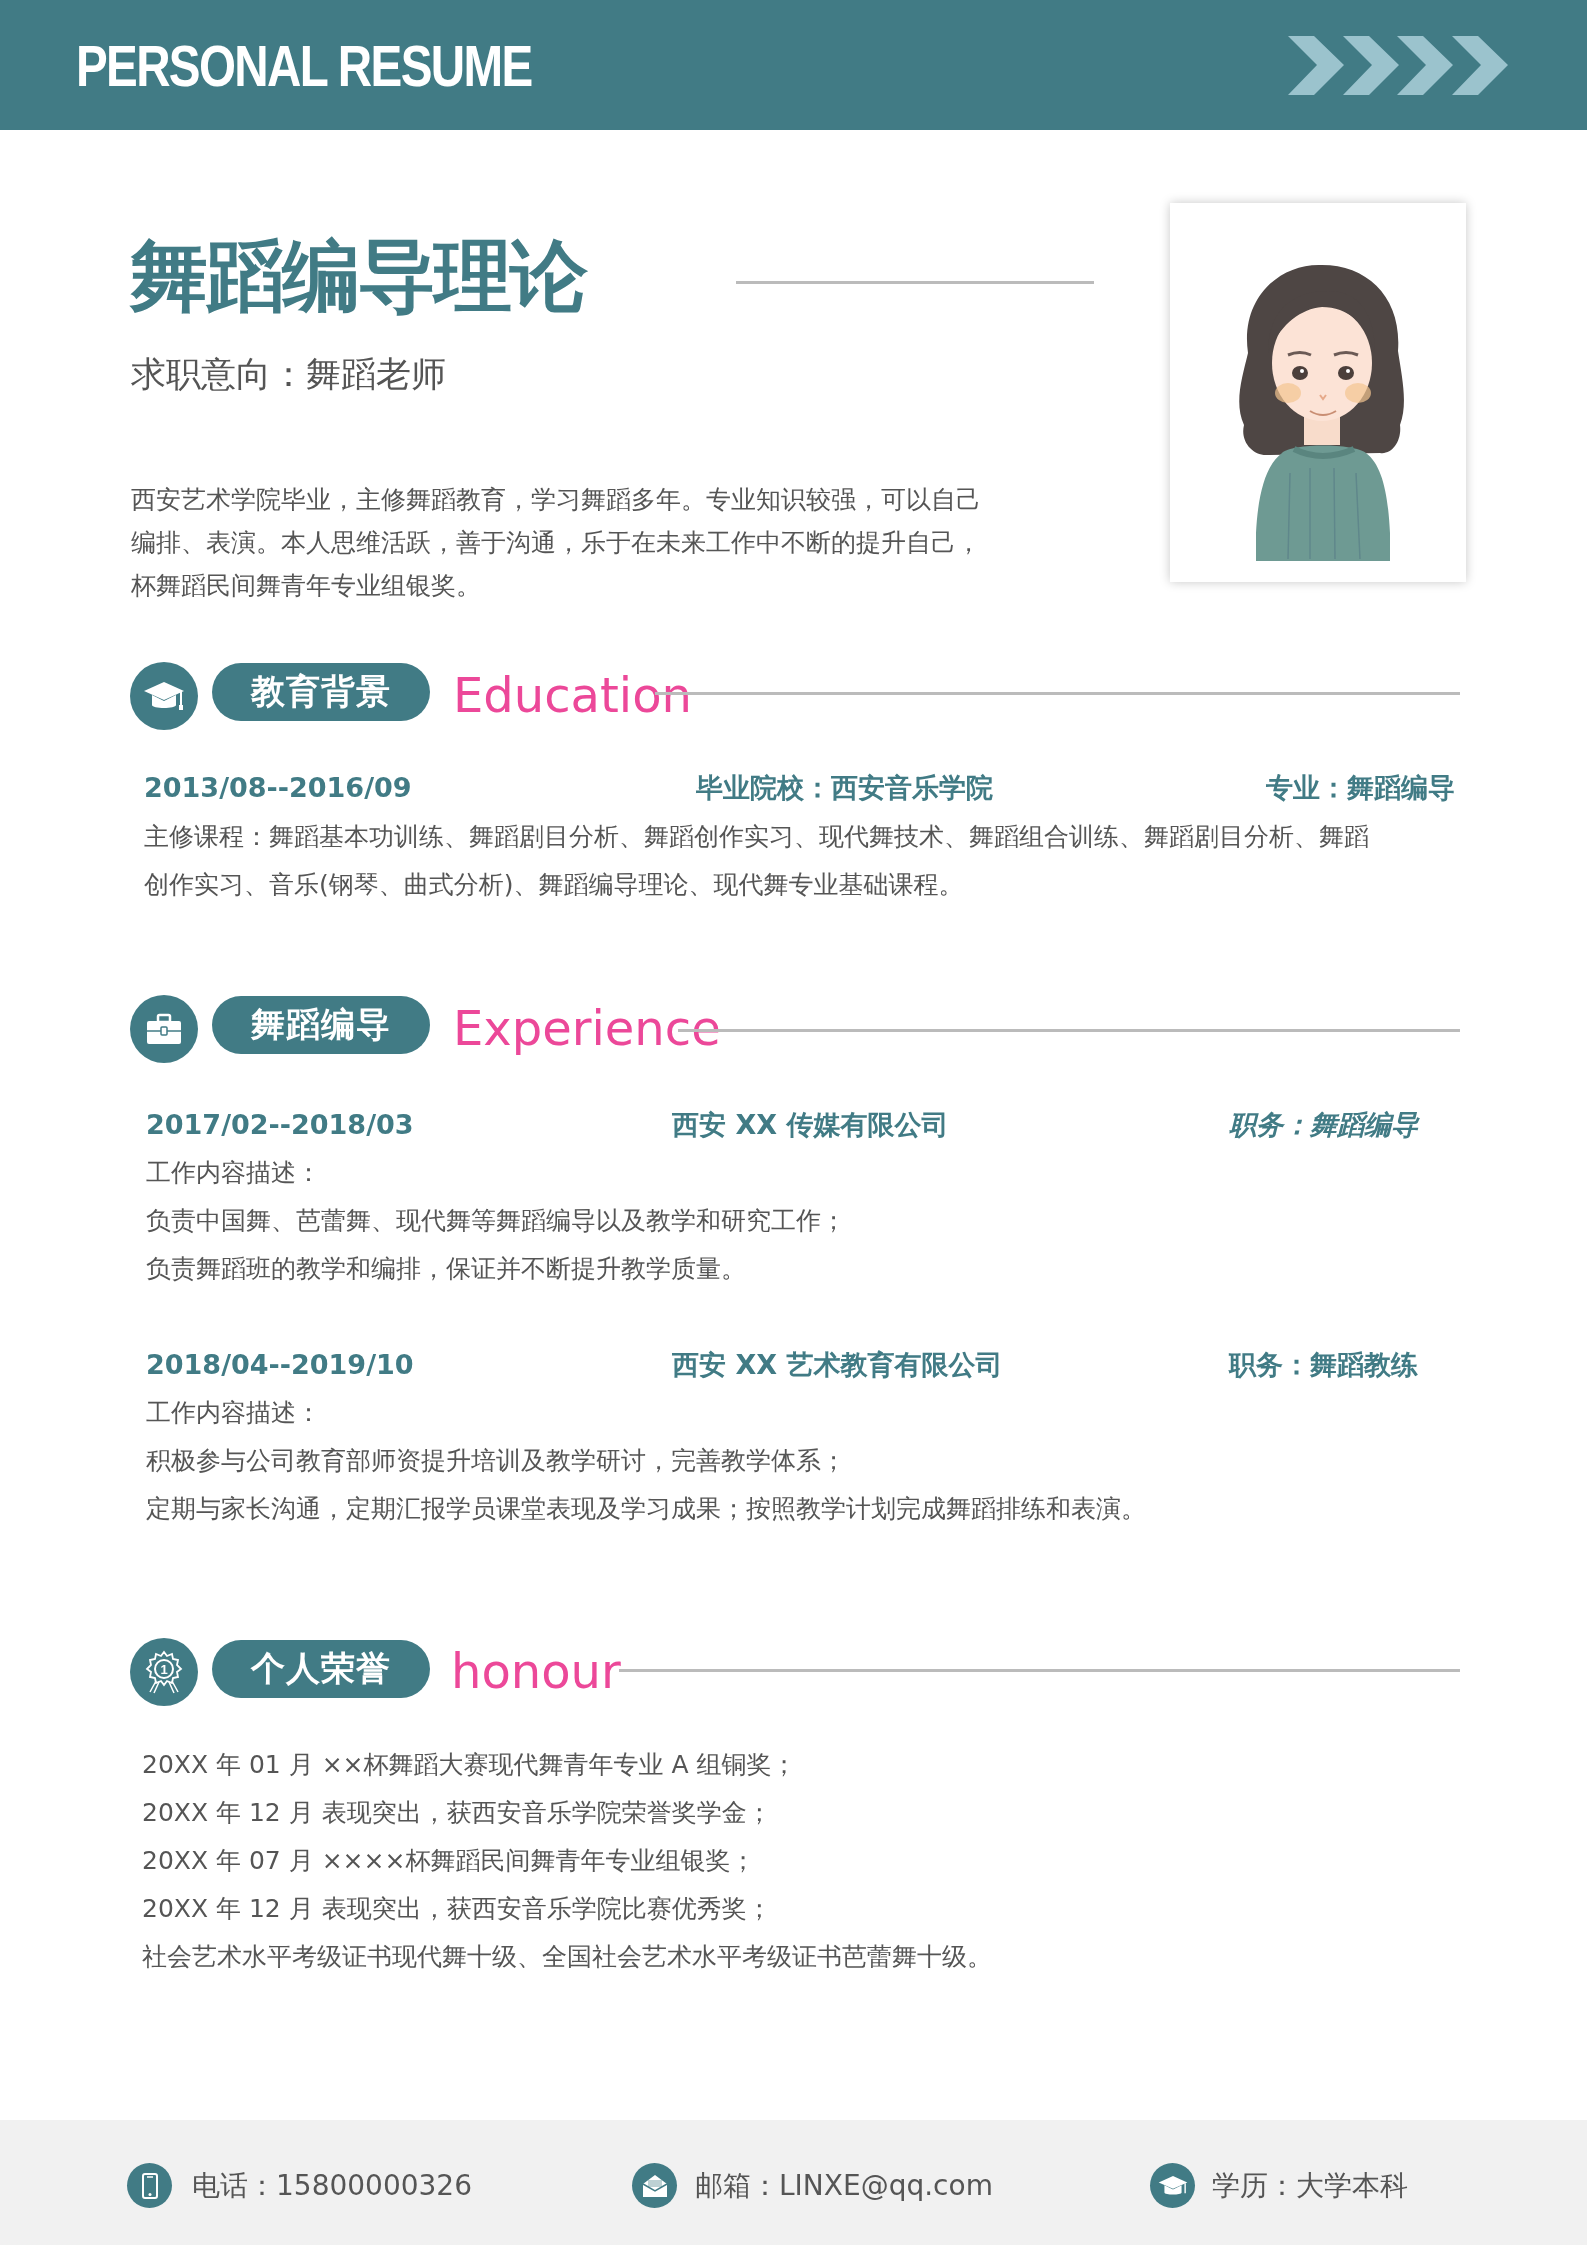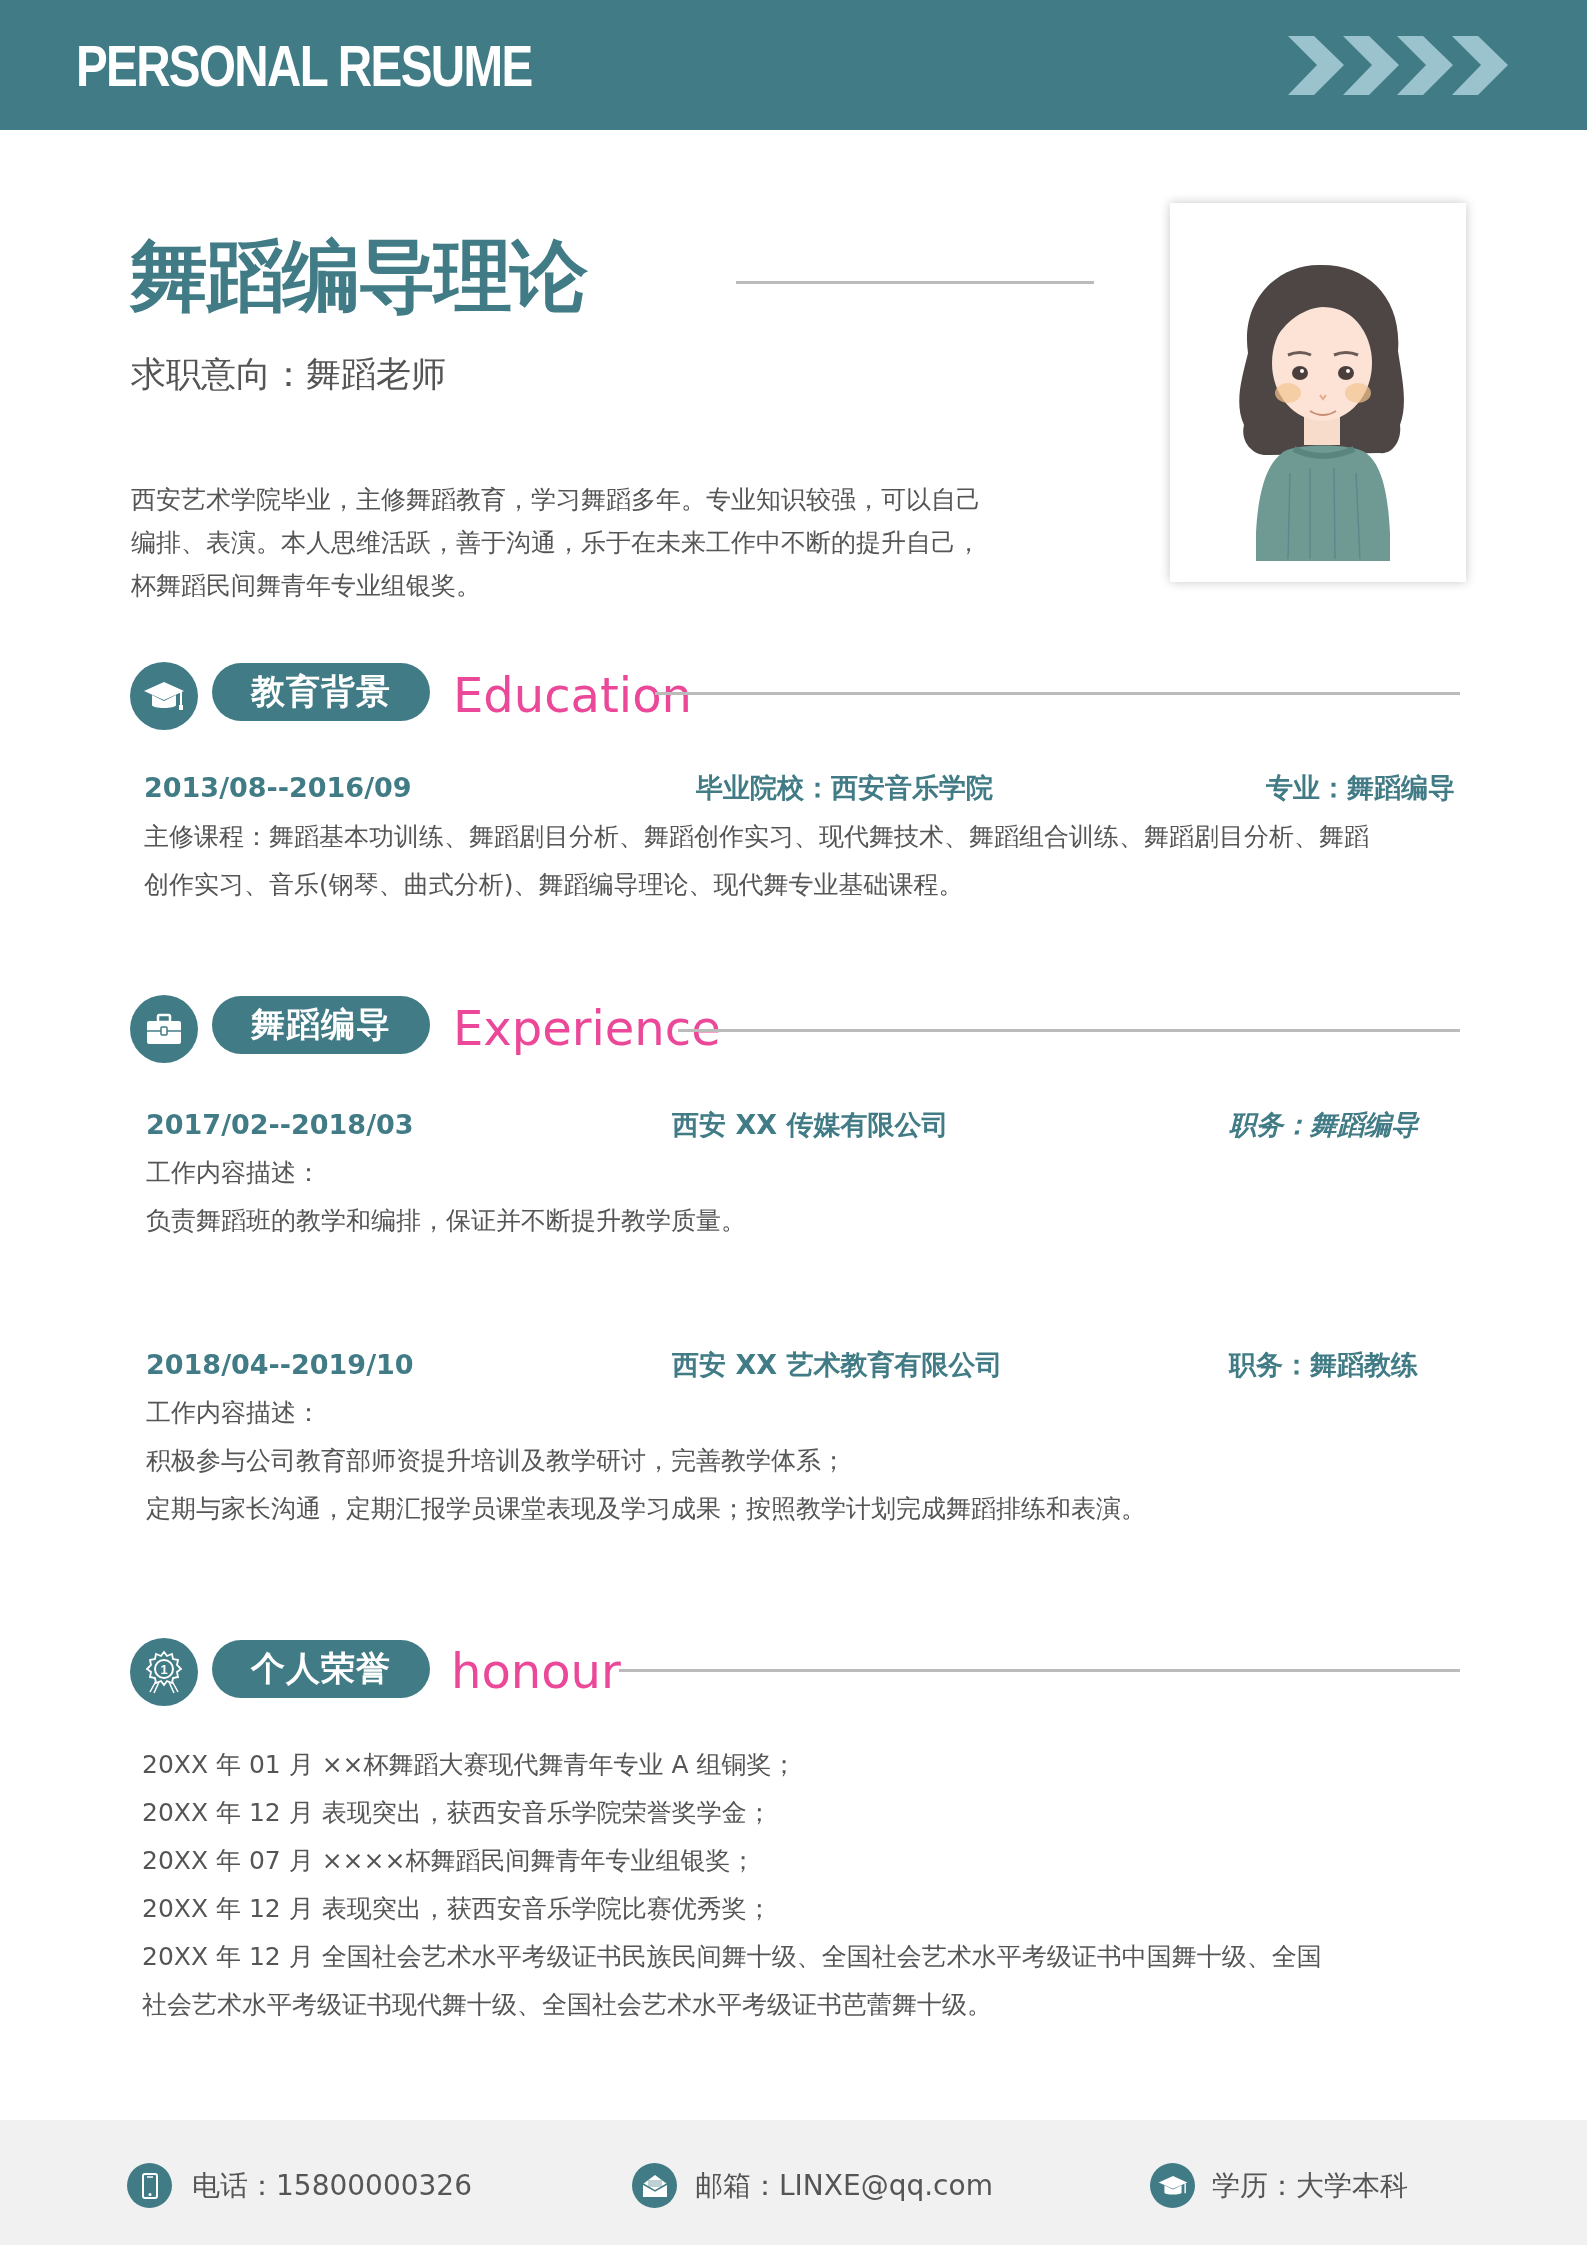--- a/index.html
+++ b/index.html
@@ -132,20 +132,21 @@
 </div>
 <div class="abs sec-pill" style="left:212px; top:996px;">舞蹈编导</div>
 <div class="abs sec-en" style="left:453px; top:1003px;">Experience</div>
 <div class="abs sec-line" style="left:678px; top:1029px; width:782px;"></div>
 
 <div class="abs row-bold" style="left:146px; top:1107px;">2017/02--2018/03</div>
 <div class="abs row-bold" style="left:672px; top:1107px;">西安 XX 传媒有限公司</div>
 <div class="abs row-bold" style="left:1229px; top:1107px;font-style:italic;">职务：舞蹈编导</div>
 <div class="abs body-text" style="left:146px; top:1149px;">
   <div class="body-line">工作内容描述：</div>
+  <div class="body-line">负责中国舞、芭蕾舞、现代舞等舞蹈编导以及教学和研究工作；</div>
   <div class="body-line">负责舞蹈班的教学和编排，保证并不断提升教学质量。</div>
 </div>
 
 <div class="abs row-bold" style="left:146px; top:1347px;">2018/04--2019/10</div>
 <div class="abs row-bold" style="left:672px; top:1347px;">西安 XX 艺术教育有限公司</div>
 <div class="abs row-bold" style="left:1229px; top:1347px;">职务：舞蹈教练</div>
 <div class="abs body-text" style="left:146px; top:1389px;">
   <div class="body-line">工作内容描述：</div>
   <div class="body-line">积极参与公司教育部师资提升培训及教学研讨，完善教学体系；</div>
   <div class="body-line">定期与家长沟通，定期汇报学员课堂表现及学习成果；按照教学计划完成舞蹈排练和表演。</div>
@@ -161,21 +162,20 @@
 </div>
 <div class="abs sec-pill" style="left:212px; top:1640px;">个人荣誉</div>
 <div class="abs sec-en" style="left:451px; top:1646px;">honour</div>
 <div class="abs sec-line" style="left:619px; top:1669px; width:841px;"></div>
 
 <div class="abs body-text" style="left:142px; top:1741px; font-size:27px;">
   <div class="body-line">20XX 年 01 月  ××杯舞蹈大赛现代舞青年专业 A 组铜奖；</div>
   <div class="body-line">20XX 年 12 月  表现突出，获西安音乐学院荣誉奖学金；</div>
   <div class="body-line">20XX 年 07 月  ××××杯舞蹈民间舞青年专业组银奖；</div>
   <div class="body-line">20XX 年 12 月  表现突出，获西安音乐学院比赛优秀奖；</div>
-  <div class="body-line">20XX 年 12 月  全国社会艺术水平考级证书民族民间舞十级、全国社会艺术水平考级证书中国舞十级、全国</div>
   <div class="body-line">社会艺术水平考级证书现代舞十级、全国社会艺术水平考级证书芭蕾舞十级。</div>
 </div>
 
 <div class="abs footer"></div>
 
 <div class="abs f-icon" style="left:127px; top:2163px;">
   <svg width="16" height="26" viewBox="0 0 16 26">
     <rect x="1" y="1" width="14" height="24" rx="2" fill="none" stroke="#fff" stroke-width="2"></rect>
     <line x1="5" y1="4" x2="11" y2="4" stroke="#fff" stroke-width="1.5"></line>
     <circle cx="8" cy="21.5" r="1.5" fill="#fff"></circle>

